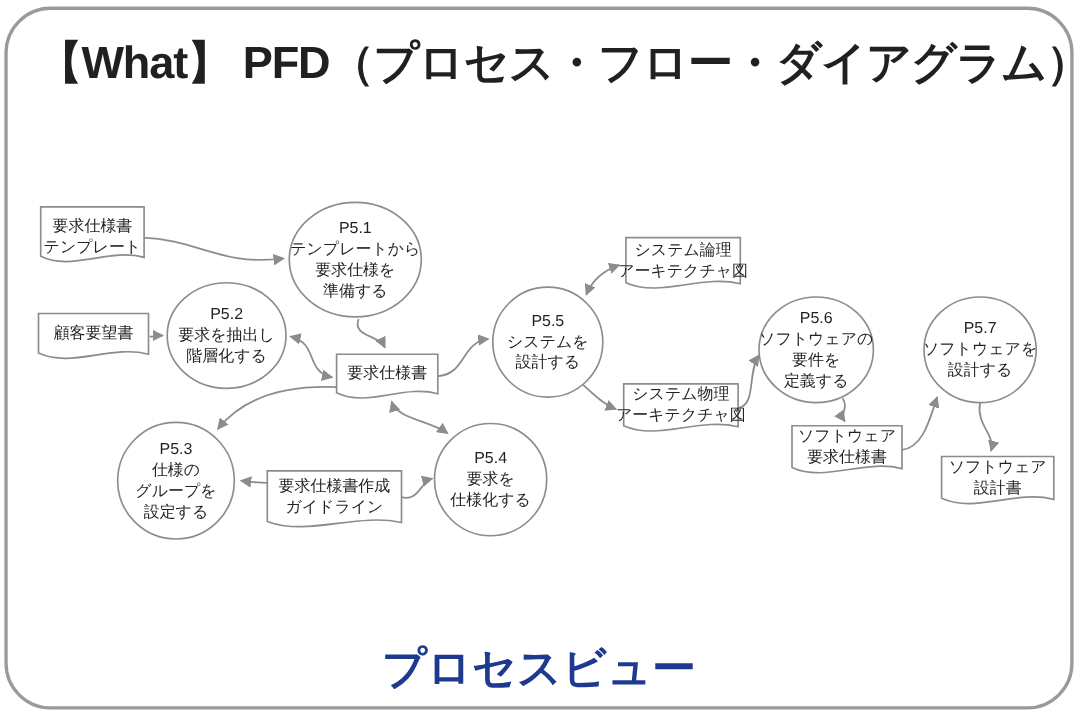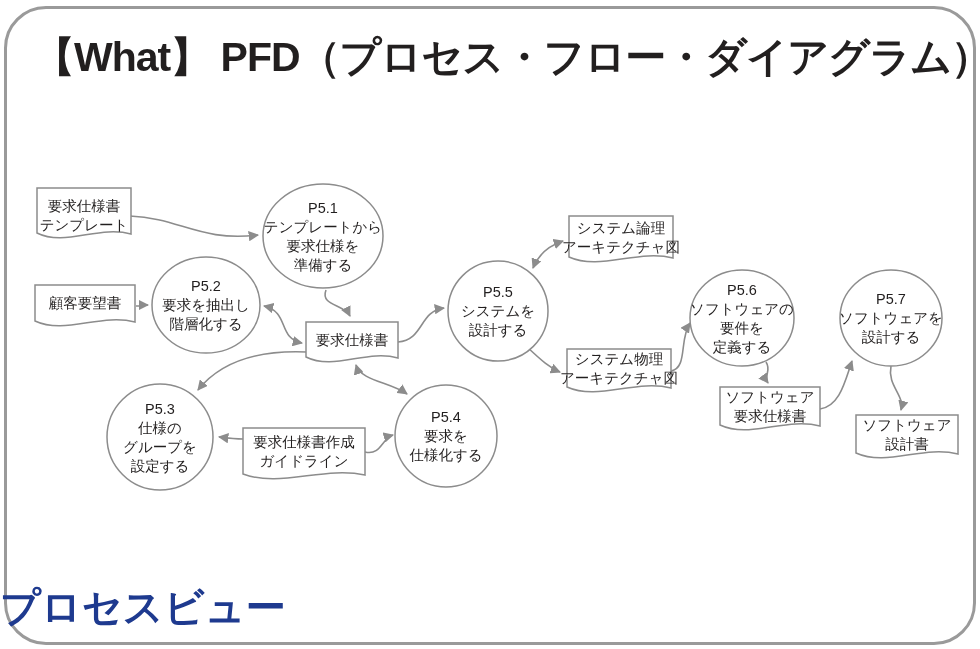--- a/index.html
+++ b/index.html
@@ -2,21 +2,21 @@
 <html><head>
 <meta charset="utf-8">
 <style>
   html,body{margin:0;padding:0;width:980px;height:649px;background:#ffffff;
     font-family:"Liberation Sans",sans-serif;overflow:hidden;position:relative}
   .frame{position:absolute;left:4px;top:6px;right:4px;bottom:4px;
     border:3px solid #9a9a9a;border-radius:42px;background:#fff;box-sizing:border-box}
   .title{position:absolute;left:34px;top:30px;width:930px;font-size:41px;font-weight:600;
     color:#221f1f;letter-spacing:-1px;white-space:nowrap}
   svg.diagram{position:absolute;left:0;top:0;width:980px;height:649px}
-  .footer{position:absolute;left:0;right:0;bottom:14px;text-align:left;
+  .footer{position:absolute;left:0;right:0;bottom:14px;text-align:center;
     font-size:40px;font-weight:600;color:#1e3a8f}
   svg text{font-family:"Liberation Sans",sans-serif;fill:#221f1f}
   .node-label{font-size:14.5px;text-anchor:middle;dominant-baseline:central}
   .shape{fill:#ffffff;stroke:#8c8c8c;stroke-width:1.5}
   .flow{fill:none;stroke:#8c8c8c;stroke-width:1.6}
 </style>
 </head>
 <body>
 
 <div class="frame"></div>

